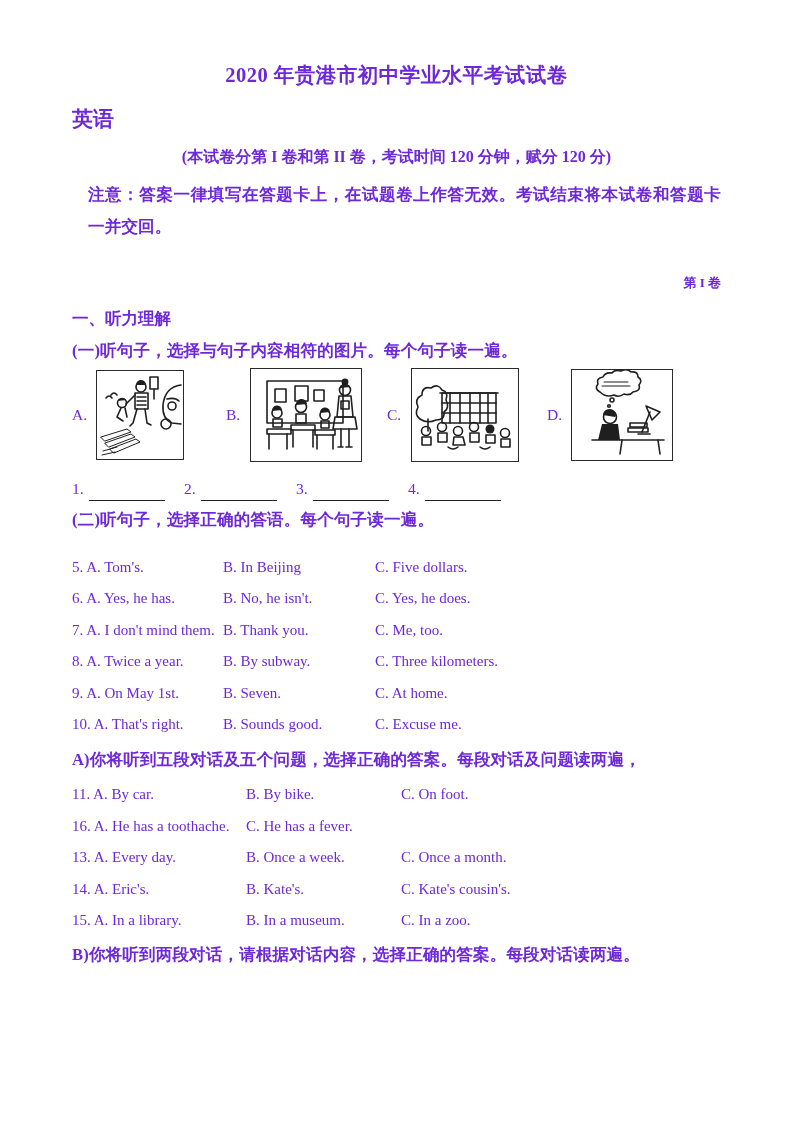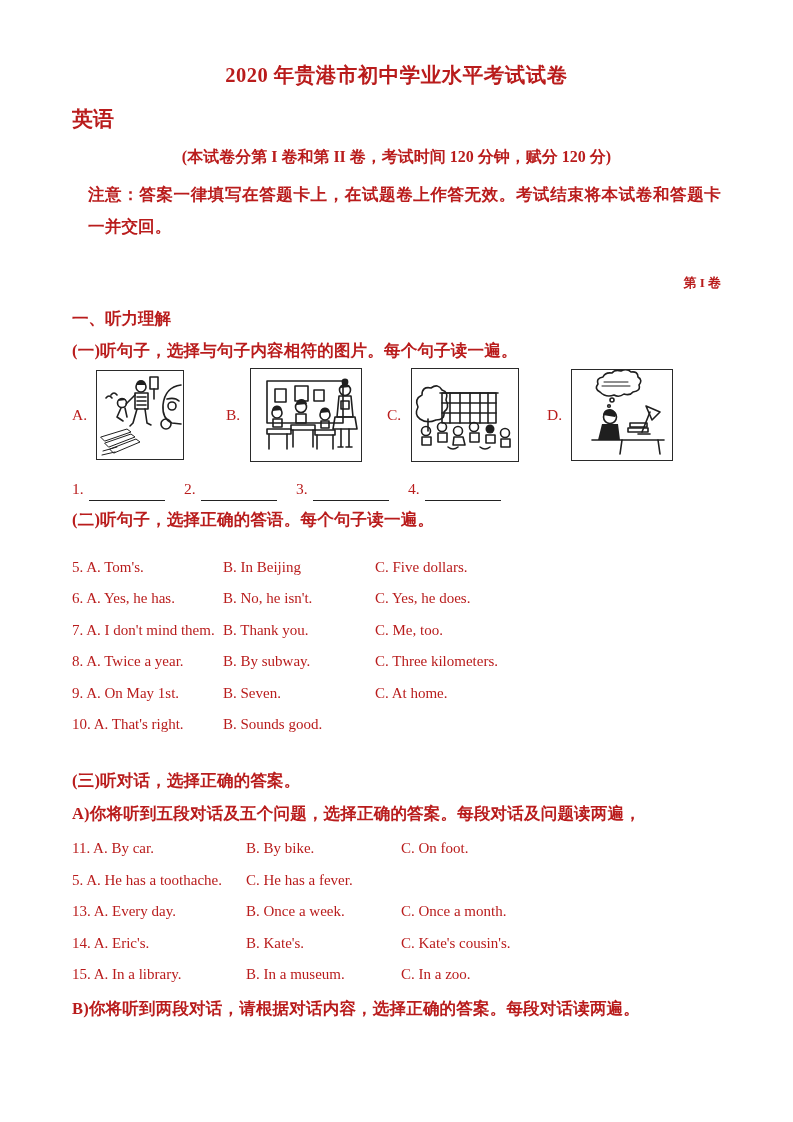--- a/index.html
+++ b/index.html
@@ -1,21 +1,21 @@
 <!DOCTYPE html>
 <html><head>
 <meta charset="utf-8">
 <style>
   html,body{margin:0;padding:0;background:#e8e8e8;}
   .page{
     position:relative;
     width:793px;height:1122px;
     margin:0 auto;
     background:#ffffff;
-    color:#b91c1c;
+    color:#6d28d9;
     font-family:"Liberation Serif","DejaVu Serif",serif;
     overflow:hidden;
     box-sizing:border-box;
     padding:0 72px;
   }
 
   h1.exam-title{
     margin:0;padding-top:60px;
     font-size:20.5px;line-height:30px;
     font-weight:bold;text-align:center;
@@ -311,34 +311,34 @@
       <span>C. Three kilometers.</span>
     </div>
     <div class="opt-row">
       <span>9. A. On May 1st.</span>
       <span>B. Seven.</span>
       <span>C. At home.</span>
     </div>
     <div class="opt-row">
       <span>10. A. That's right.</span>
       <span>B. Sounds good.</span>
+      <span>C. Excuse me.</span>
     </div>
   </div>
 
-  <p class="instruction instr-sub3">(三)听对话，选择正确的答案。</p>
   <p class="instruction instr-partA">A)你将听到五段对话及五个问题，选择正确的答案。每段对话及问题读两遍，</p>
 
   <div class="opt-rows rows-sub3">
     <div class="opt-row">
       <span>11. A. By car.</span>
       <span>B. By bike.</span>
       <span>C. On foot.</span>
     </div>
     <div class="opt-row">
-      <span>5. A. He has a toothache.</span>
+      <span>16. A. He has a toothache.</span>
       <span>C. He has a fever.</span>
     </div>
     <div class="opt-row">
       <span>13. A. Every day.</span>
       <span>B. Once a week.</span>
       <span>C. Once a month.</span>
     </div>
     <div class="opt-row">
       <span>14. A. Eric's.</span>
       <span>B. Kate's.</span>

